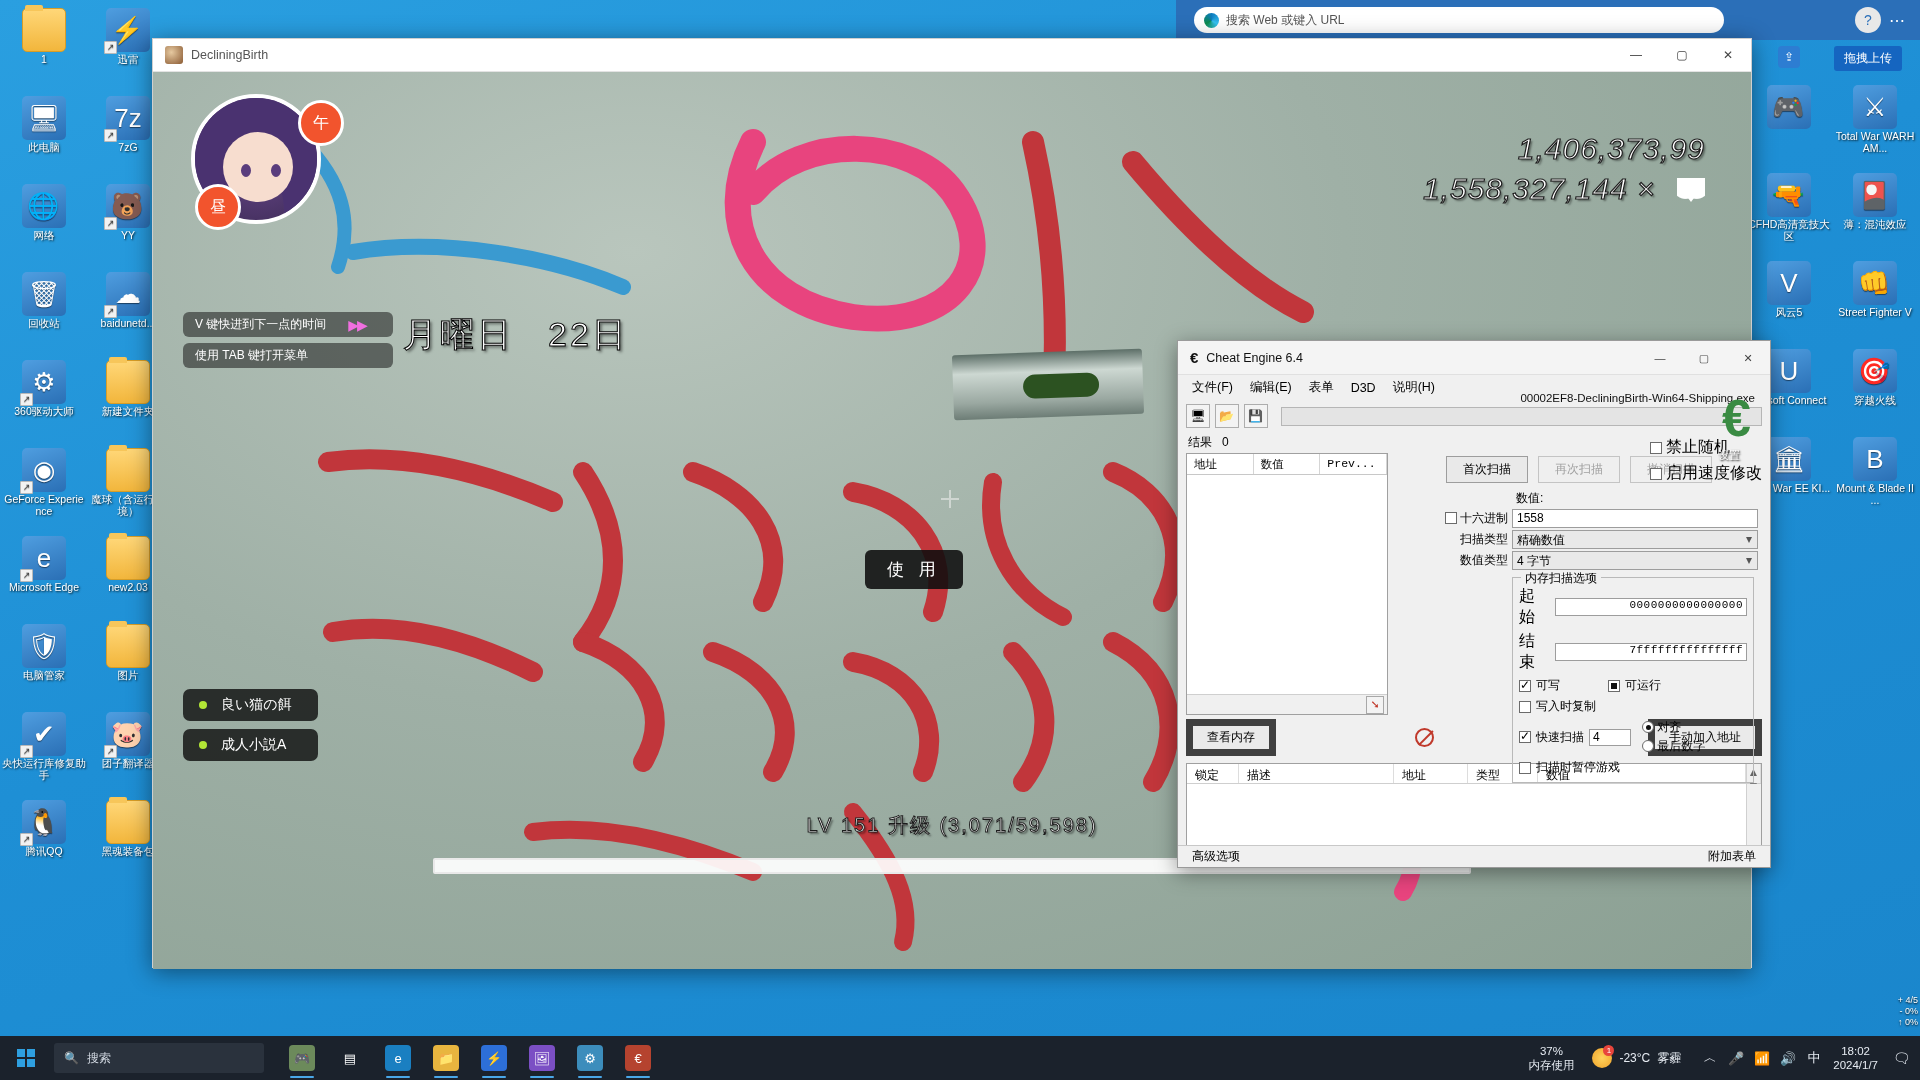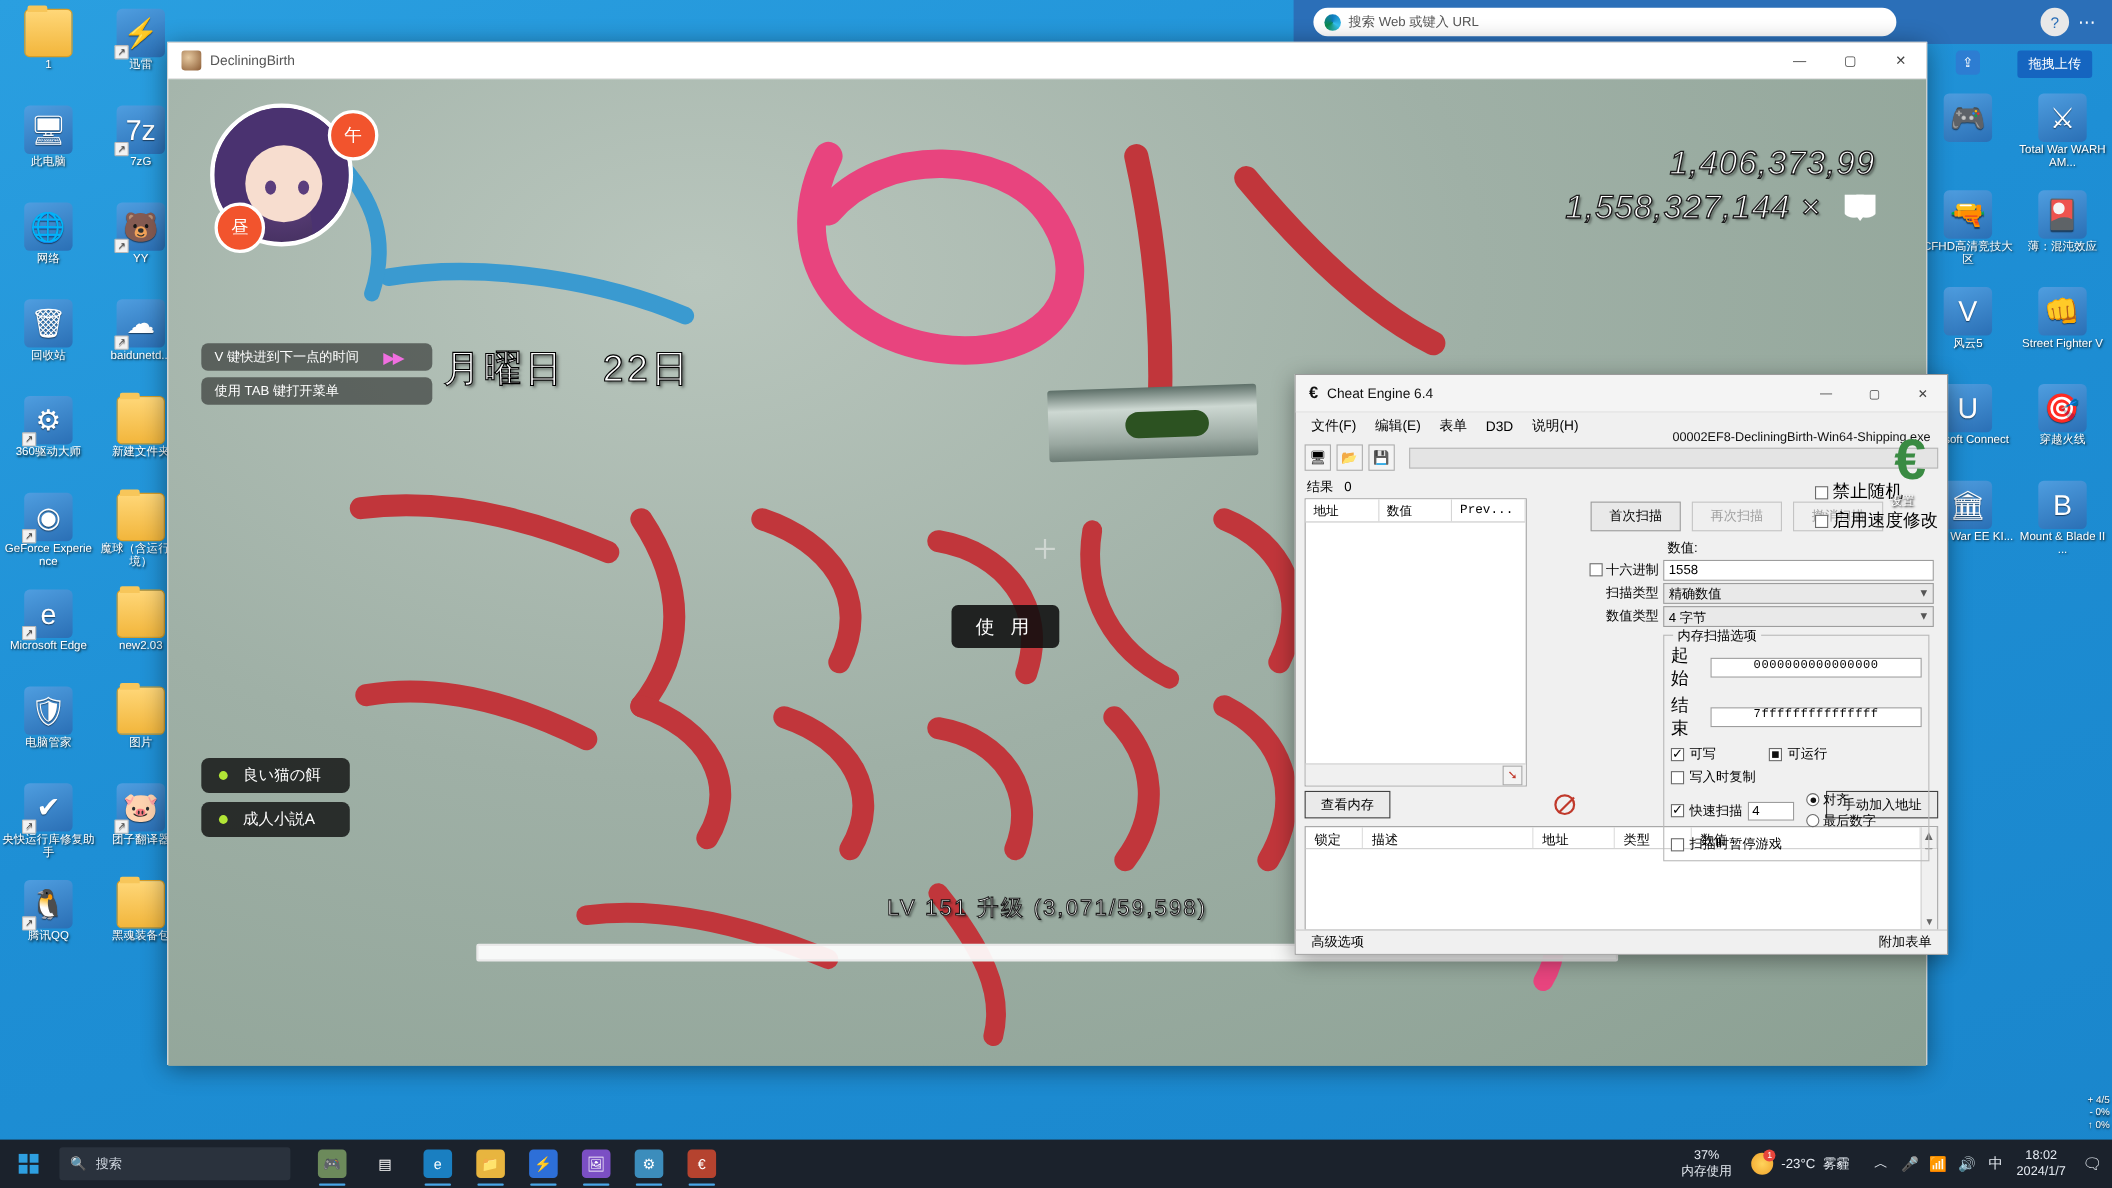--- a/index.html
+++ b/index.html
@@ -307,30 +307,30 @@
     margin:7px 8px 0 116px; border:1px solid #b9b9b9; padding:8px 6px 6px;
     position:relative;
   }
   .group > .gl {
     position:absolute; top:-8px; left:8px; background:#f0f0f0; padding:0 4px; font-size:12px;
   }
   .addr-row{display:flex;align-items:center;gap:6px;margin-bottom:3px;}
   .addr-row .al{width:30px;font-size:16px;}
   .addr-inp{
     flex:1;height:18px;background:#fff;border:1px solid #9d9d9d;
-    font-family:"Liberation Mono",monospace; font-size:11px; text-align:center;
+    font-family:"Liberation Mono",monospace; font-size:11px; text-align:right;
     padding:0 3px; letter-spacing:.5px;
   }
   .chk-row{display:flex;align-items:center;gap:5px;margin-top:4px;font-size:12px;}
   .right-chk{ position:absolute; right:8px; top:96px; font-size:16px; }
   .right-chk div{ margin-bottom:5px; }
   .fastscan-inp{width:42px;height:17px;border:1px solid #9d9d9d;background:#fff;
     font-size:12px;padding:0 3px;}
   #ce-midbar { display:flex; align-items:center; padding:4px 8px; gap:8px; }
-  .mbtn { border:1px solid #404040;background:#eaeaea;padding:3px 14px;font-size:12px;}
+  .mbtn { border:7px solid #404040;background:#eaeaea;padding:3px 14px;font-size:12px;}
   .nosign{ width:19px;height:19px;border-radius:50%;border:2.4px solid #c0392b; position:relative;}
   .nosign:after{content:"";position:absolute;left:-1px;top:6.5px;width:20px;height:2.4px;
     background:#c0392b;transform:rotate(-45deg);}
   #ce-list {
     margin:3px 8px 0; height:95px; background:#fff; border:1px solid #a0a0a0;
     display:flex; flex-direction:column;
   }
   #ce-list .hdr{ display:flex; height:20px; border-bottom:1px solid #cfcfcf; }
   #ce-list .hdr div{ padding:3px 0 0 8px; font-size:12px; border-right:1px solid #ddd; }
   .vscroll{

